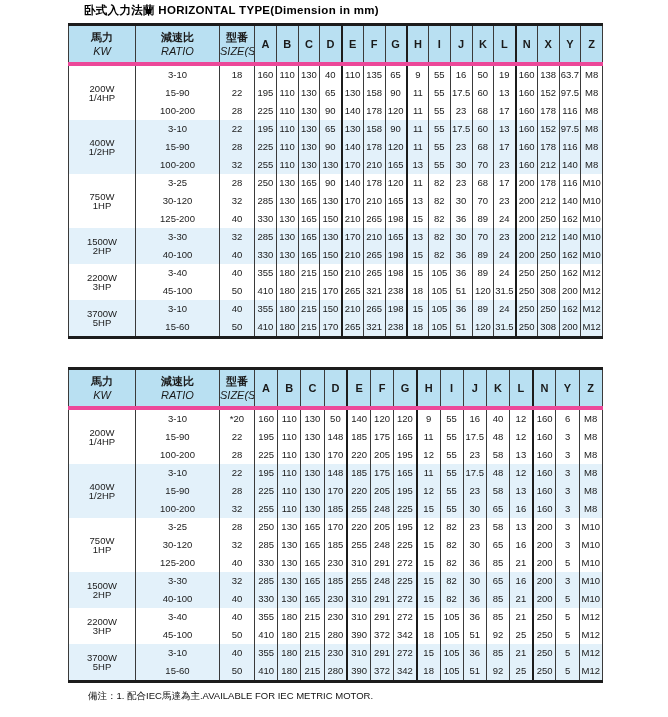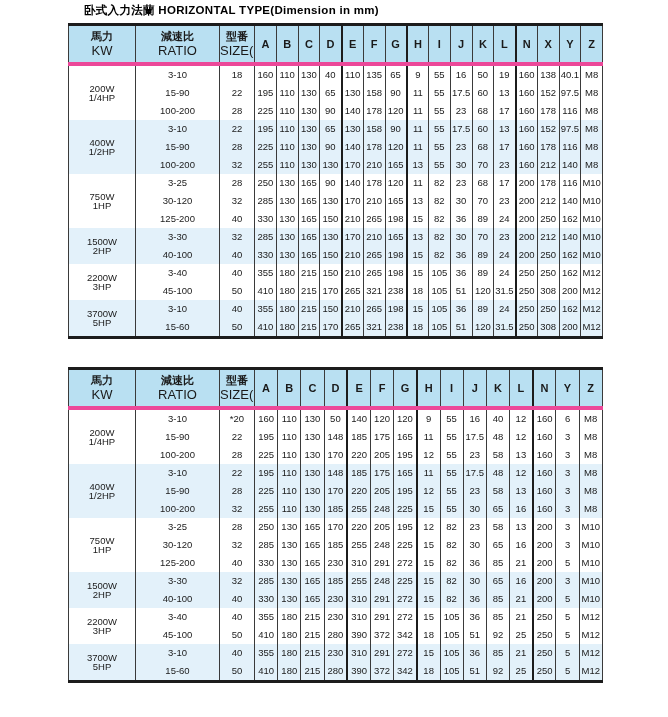--- a/index.html
+++ b/index.html
@@ -22,21 +22,21 @@
   table.dim-table th, table.dim-table td{
     border-left:1px solid #3a3a3a;border-right:1px solid #3a3a3a;
     border-top:none;border-bottom:none;
     text-align:center;vertical-align:middle;padding:0;overflow:hidden;
   }
   table.dim-table thead th{
     background:#b9e0f2;height:36px;
     border-bottom:4px solid #ec4899;
   }
   .h-zh{font-size:11px;font-weight:bold;line-height:1.25;}
-  .h-en{font-size:13px;font-weight:normal;line-height:1.1;}
+  .h-en{font-size:11px;font-weight:normal;line-height:1.1;font-style:italic;}
   .h-dim{font-size:11px;font-weight:bold;}
   table.dim-table td{height:18px;font-size:9.5px;line-height:1;}
   td.power-cell{font-size:10px;line-height:1.3;margin-left:18px;}
   tr.band td{background:#e3f1fa;}
   .thick-l{border-left-width:2px !important;border-left-color:#1c1c1c !important;}
   .notes{
     margin:6px 0 0 20px;font-size:9.5px;line-height:1.4;color:#111;
     display:flex;flex-direction:row;white-space:nowrap;
   }
   .notes-label{flex:0 0 auto;}
@@ -117,21 +117,21 @@
             <td class="thick-l">110</td>
             <td>135</td>
             <td>65</td>
             <td class="thick-l">9</td>
             <td>55</td>
             <td>16</td>
             <td>50</td>
             <td>19</td>
             <td class="thick-l">160</td>
             <td>138</td>
-            <td>40.1</td>
+            <td>63.7</td>
             <td>M8</td>
           </tr>
           <tr>
             <td>15-90</td>
             <td>22</td>
             <td>195</td>
             <td>110</td>
             <td>130</td>
             <td>65</td>
             <td class="thick-l">130</td>
@@ -791,14 +791,21 @@
             <td>92</td>
             <td>25</td>
             <td class="thick-l">250</td>
             <td>5</td>
             <td>M12</td>
           </tr>
         </tbody>
       </table>
   </section>
 
+  <div class="notes">
+    <div class="notes-label">備注：</div>
+    <div>
+      <div class="note-line-1">1. 配合IEC馬達為主.AVAILABLE FOR IEC METRIC MOTOR.</div>
+
+    </div>
+  </div>
 
 </div>
 
 </body></html>

